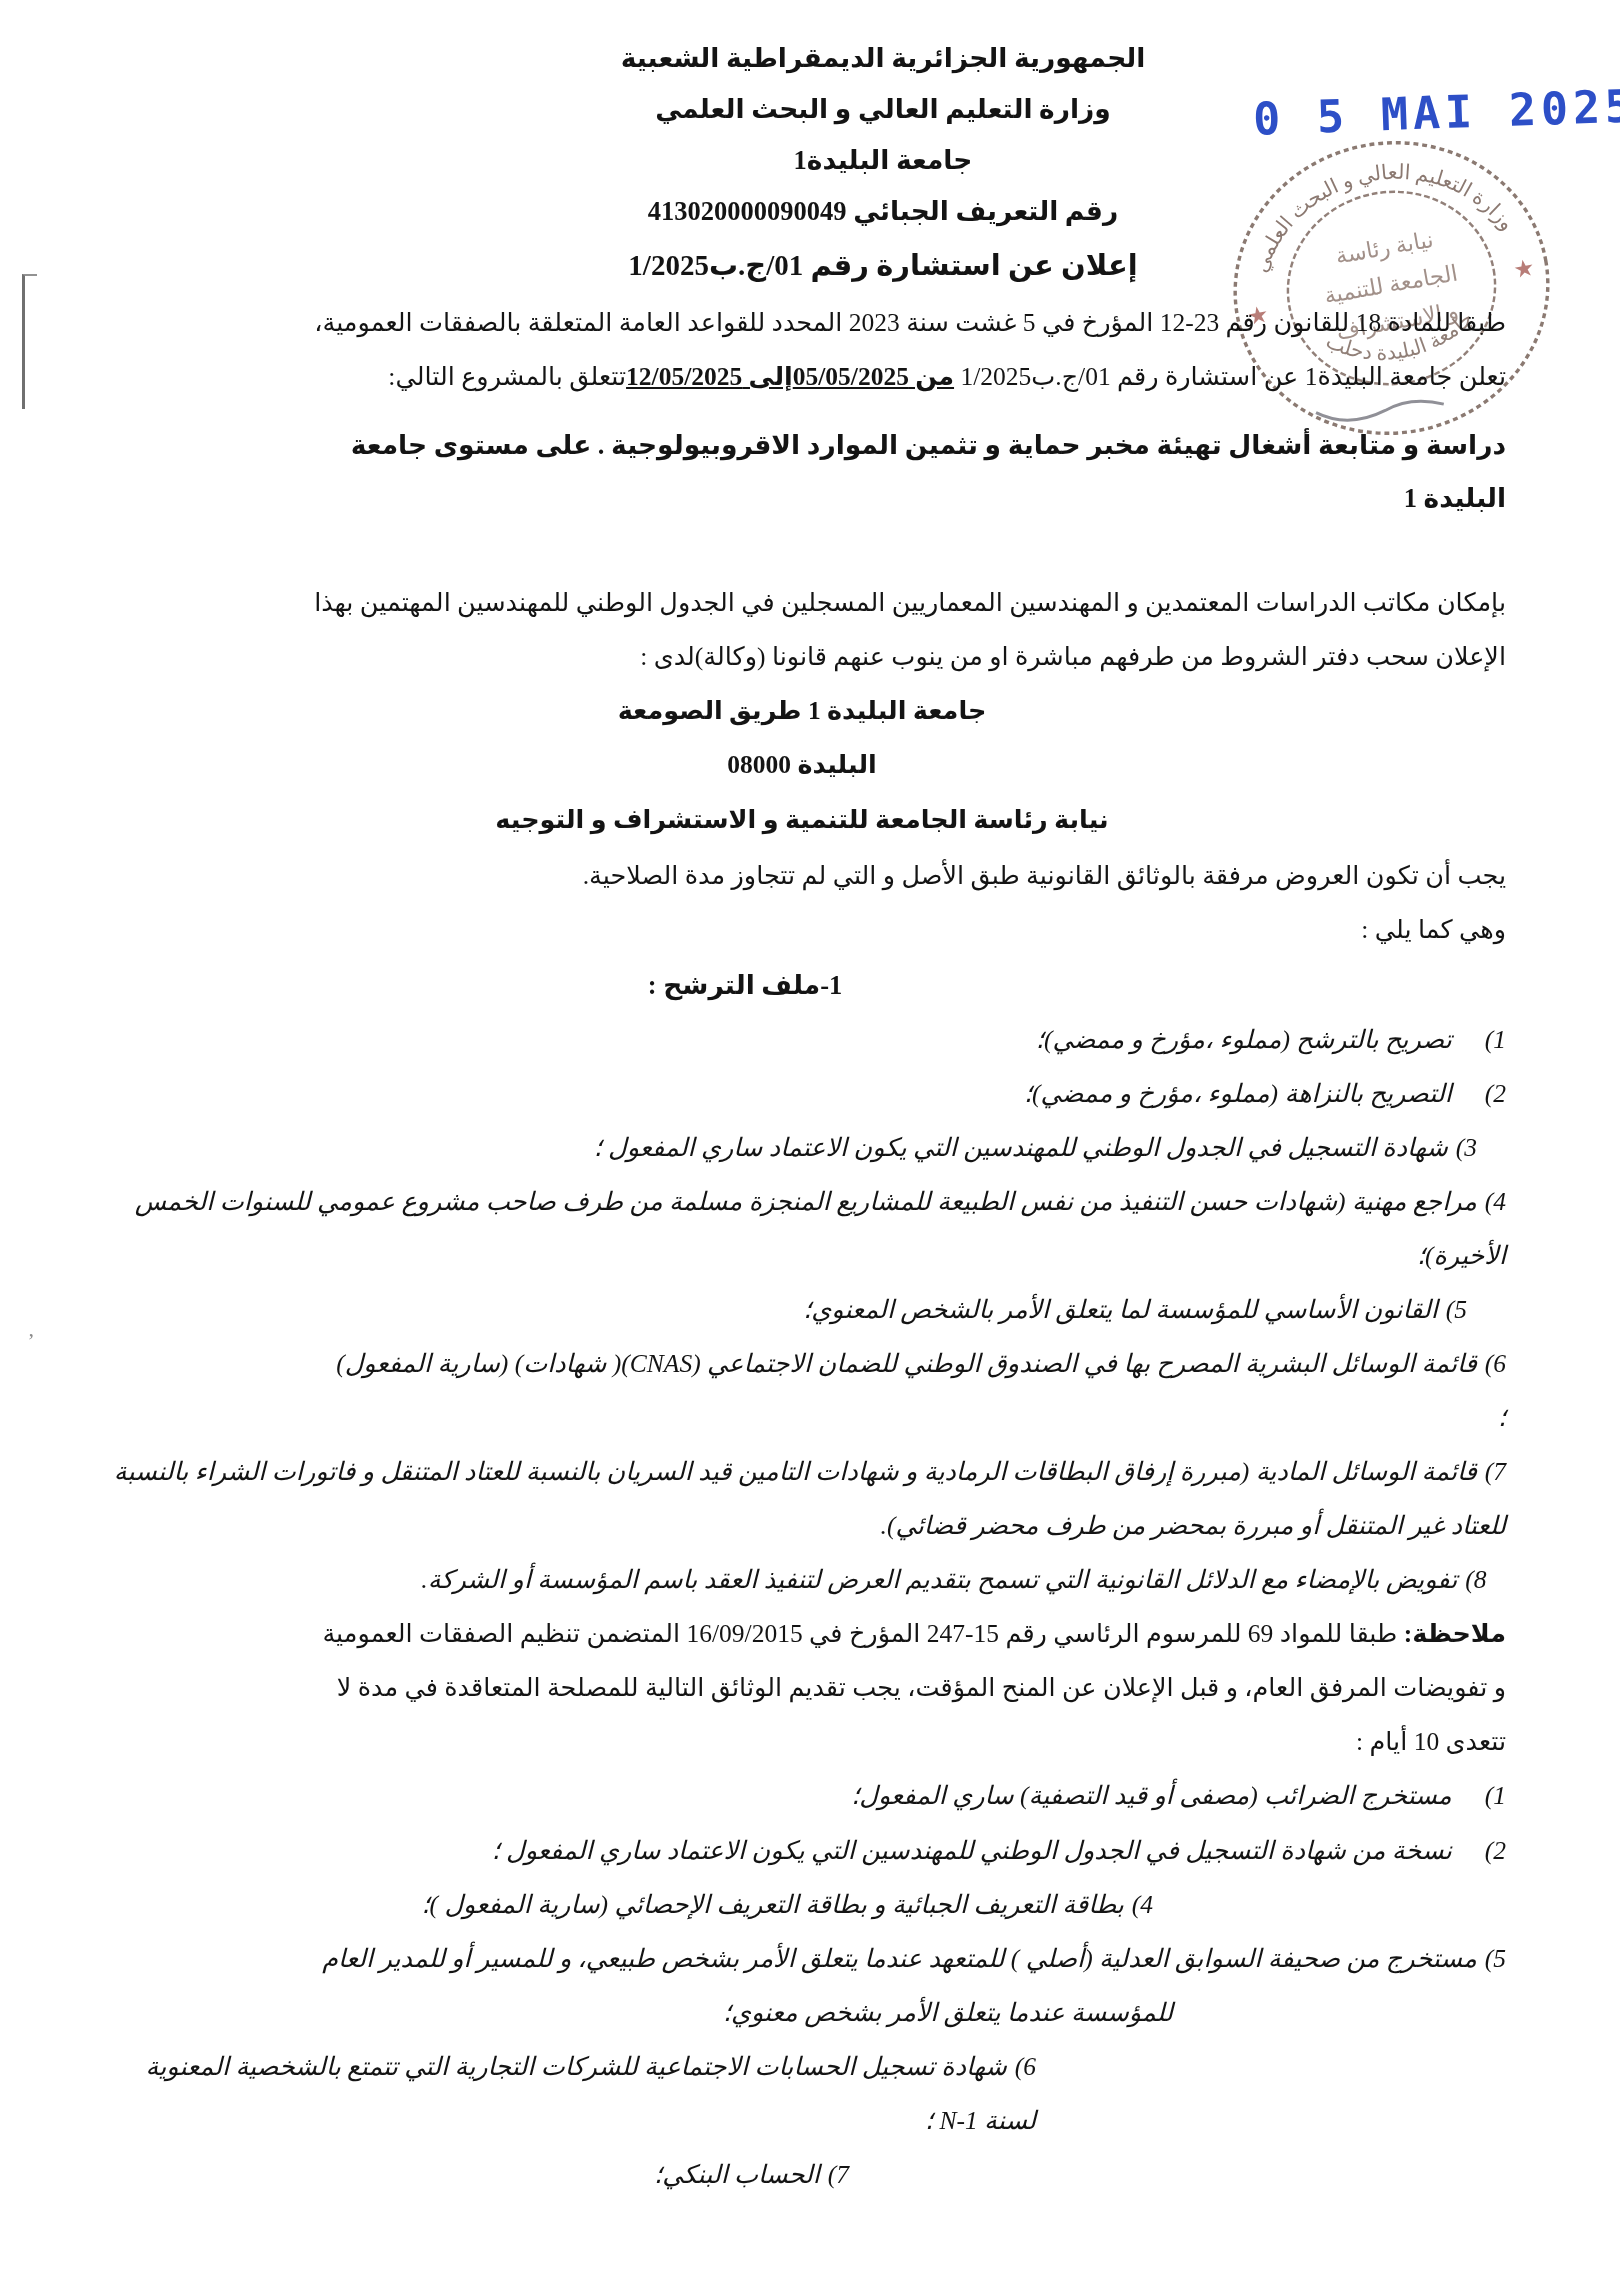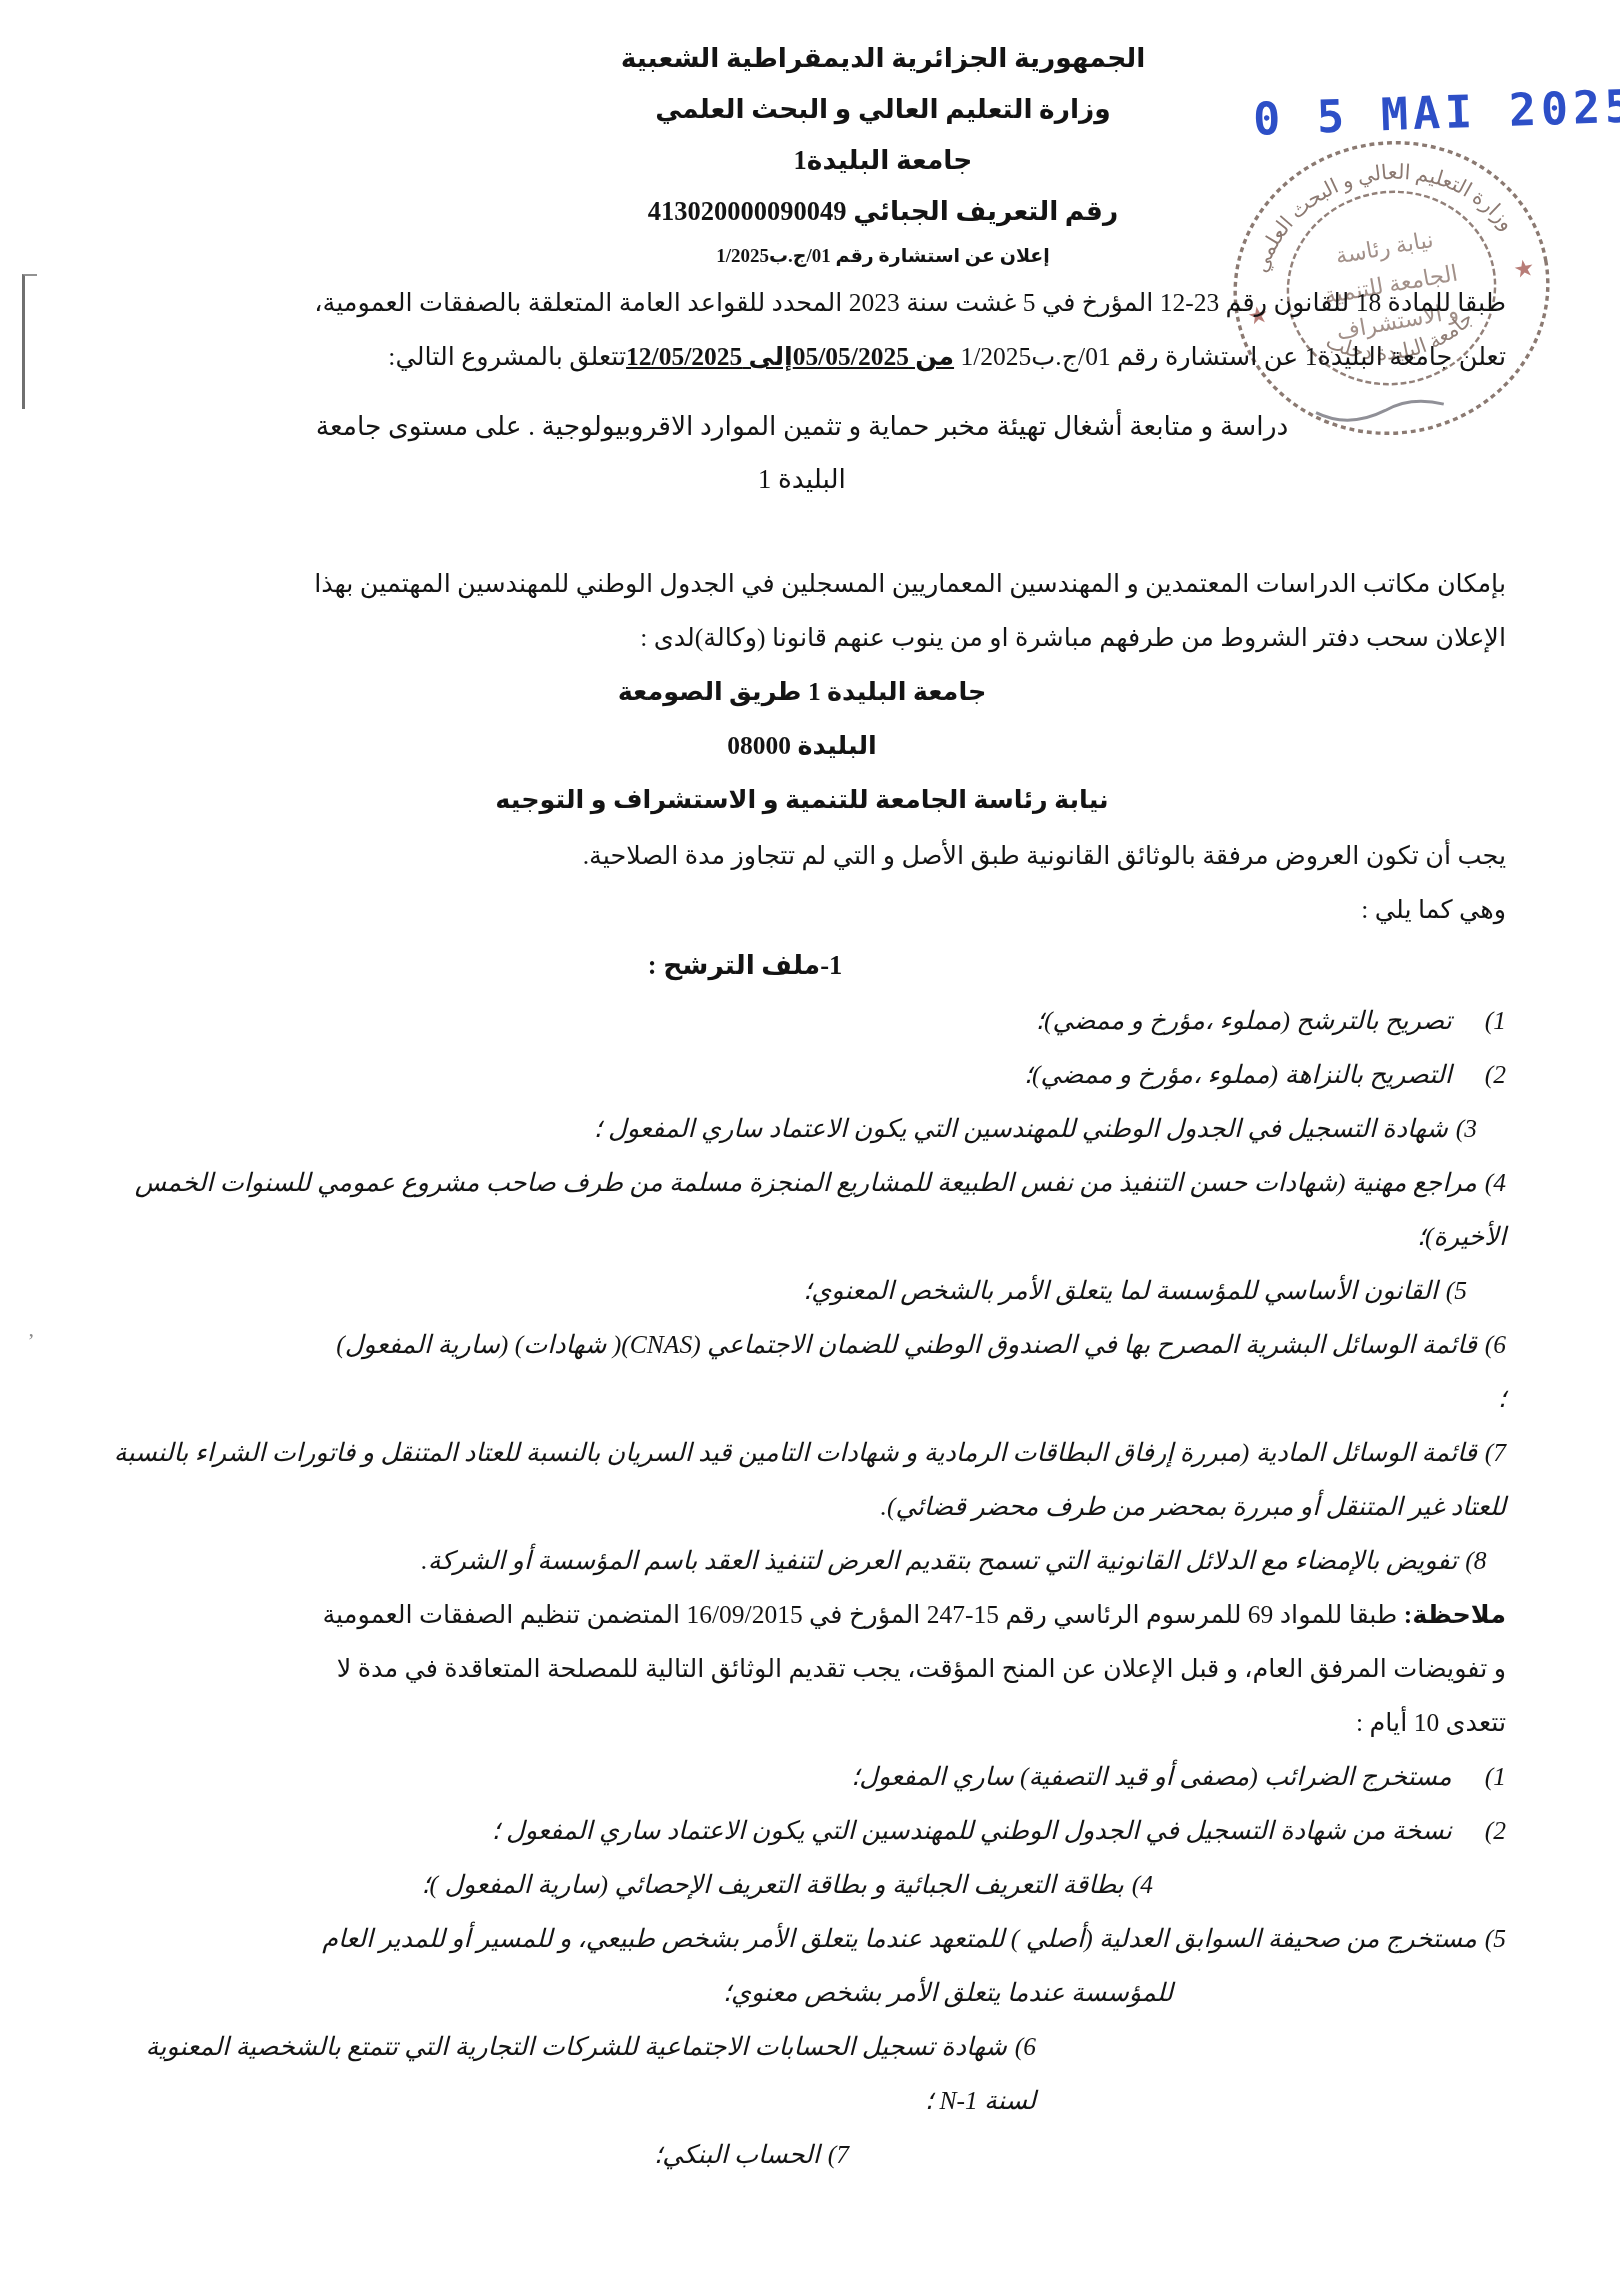--- a/index.html
+++ b/index.html
@@ -17,27 +17,27 @@
     position:absolute;
     top:33px; right:114px; left:98px;
     direction:rtl;
     font-size:25.5px;
     line-height:2.12;
   }
   .right  { text-align:right; }
   .bold   { font-weight:bold; }
 
   .header { text-align:center; padding-left:162px; font-size:26.5px; font-weight:bold; line-height:1.93; }
-  .header .announce-title { font-size:19px; }
+  .header .announce-title { font-size:29px; }
 
   .law-par { margin-top:2px; }
   .law-par div { text-align:right; }
   .u-bold { font-weight:bold; text-decoration:underline; }
 
-  .project { margin-top:15.7px; font-size:26.5px; font-weight:normal; line-height:2.0; text-align:center; }
+  .project { margin-top:15.7px; font-size:26.5px; font-weight:bold; line-height:2.0; text-align:right; }
 
   .withdraw { margin-top:51px; text-align:right; }
   .address  { font-weight:bold; text-align:center; }
 
   .conditions { margin-top:2px; }
   .list-title { font-weight:bold; font-size:26.5px; text-align:center; padding-left:0; padding-right:0;text-decoration:underline; }
   .list-title-inner { display:inline-block; transform:translateX(-57px); }
 
   .li { text-align:right;font-style:italic; }
   .li .num { white-space:nowrap; }

